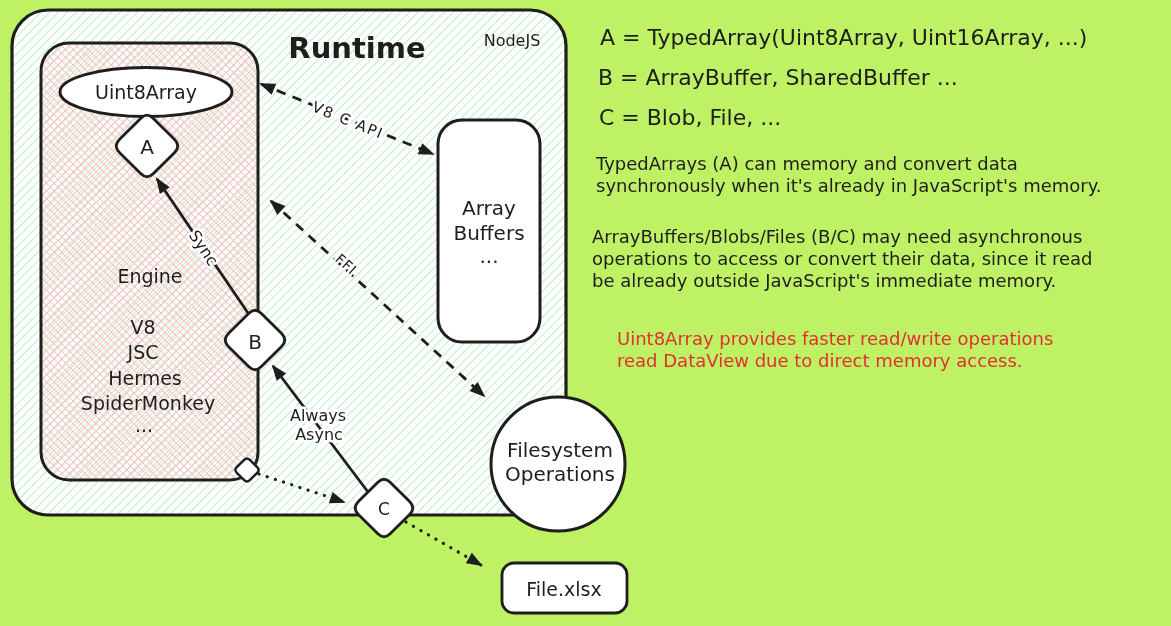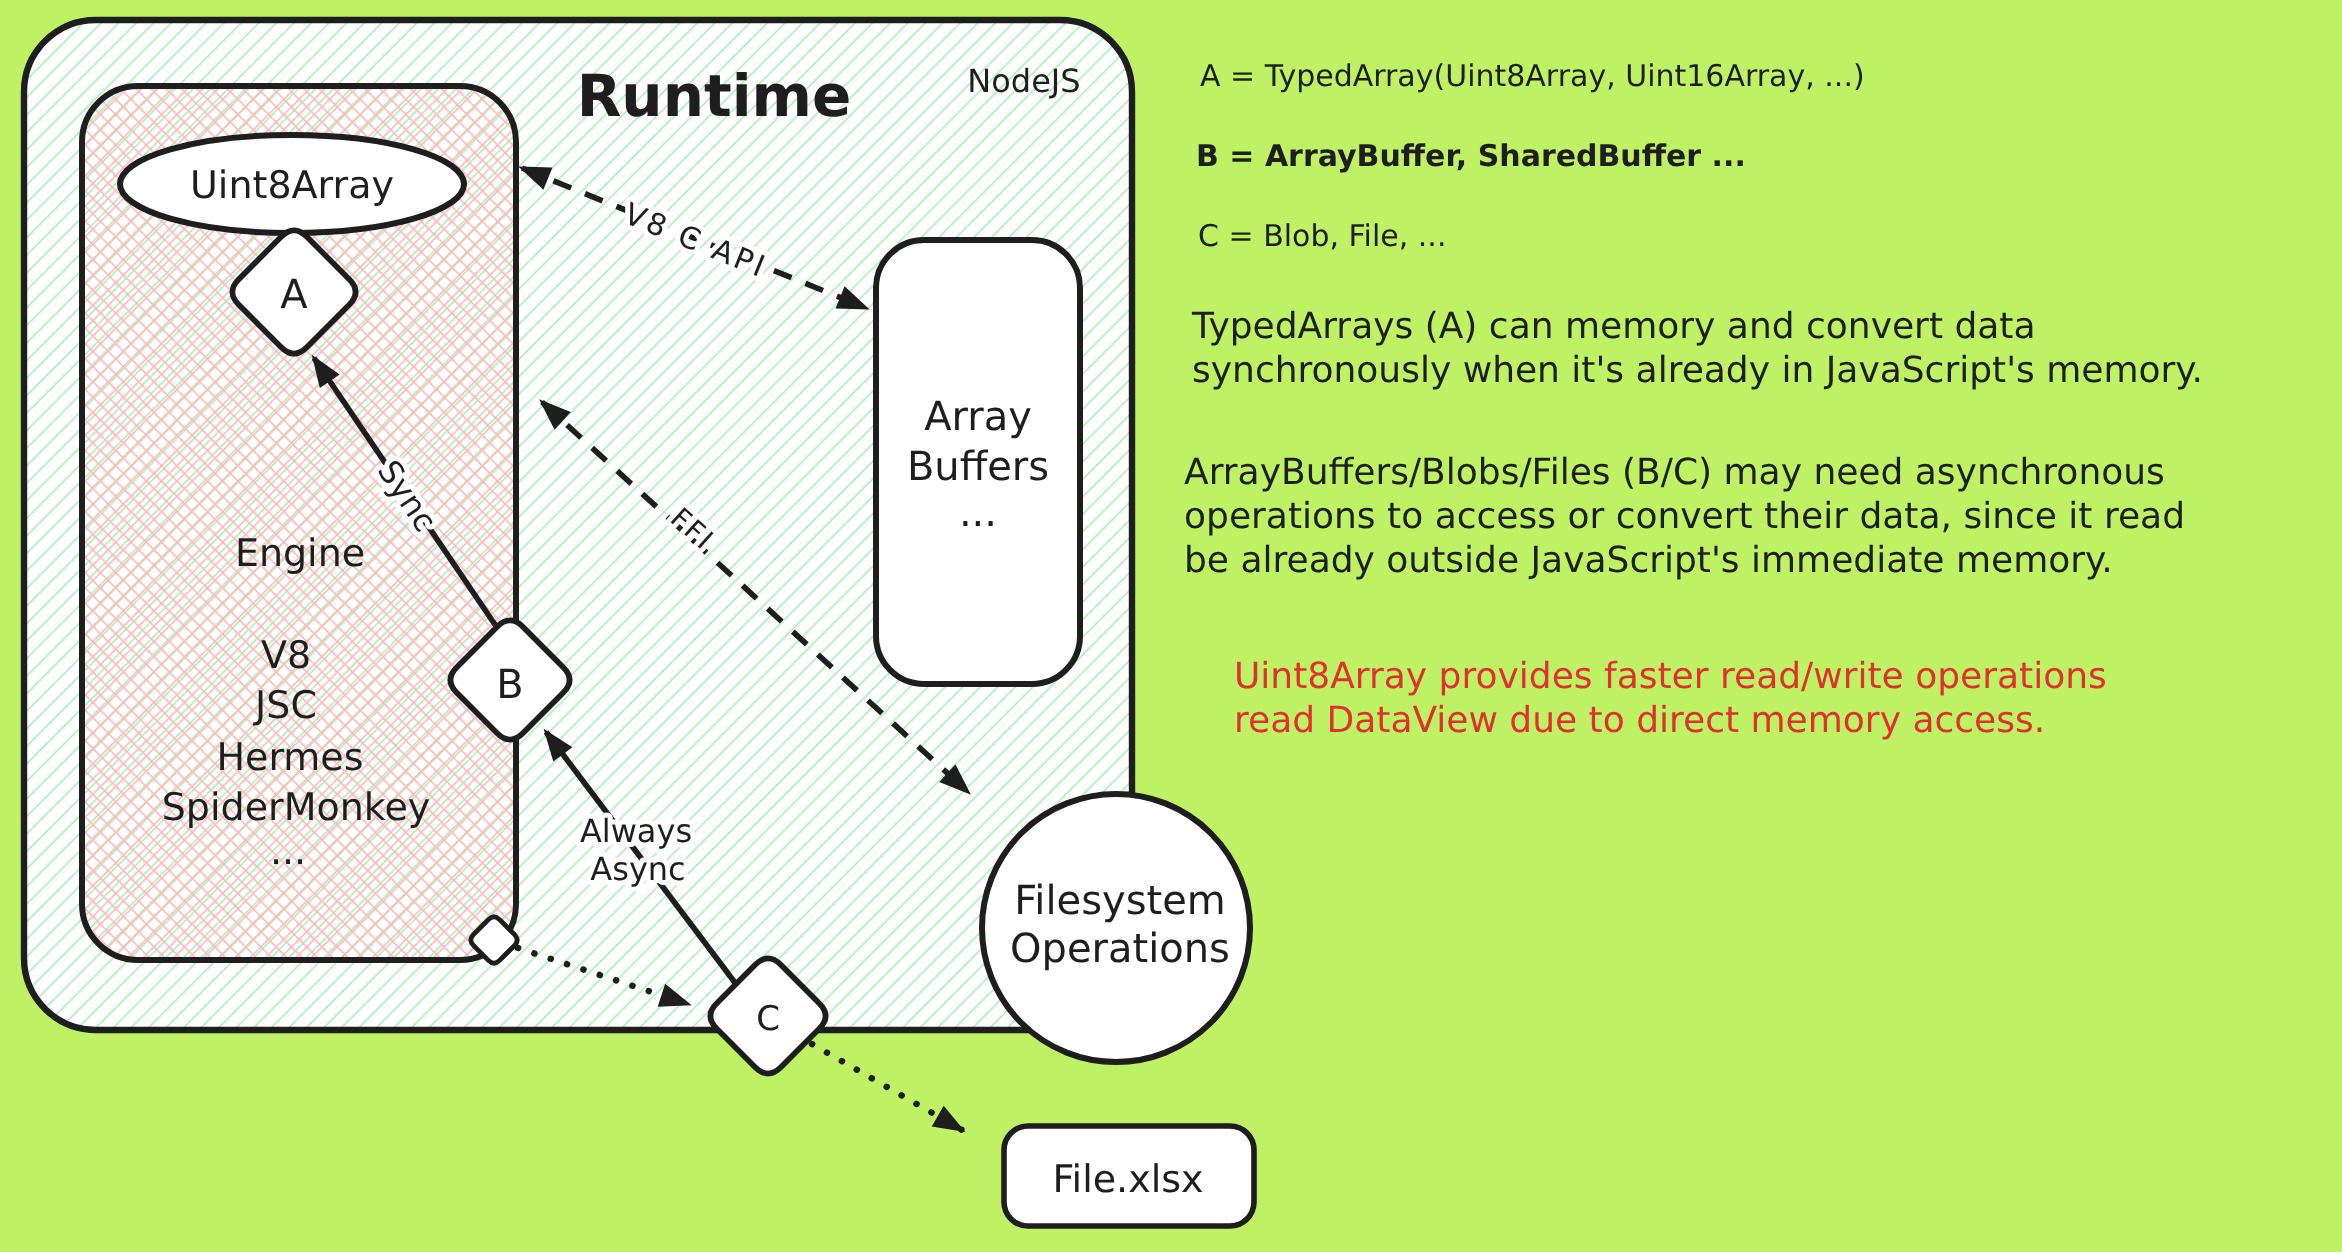--- a/index.html
+++ b/index.html
@@ -5,21 +5,21 @@
   html,body { margin:0; padding:0; background:#ffffff; }
   .canvas {
     position:relative; width:1171px; height:626px; background:#bef264;
     font-family:"DejaVu Sans", sans-serif; color:#1e1e1e; overflow:hidden;
   }
   svg text {
     font-family:"DejaVu Sans", sans-serif; fill:#1e1e1e;
   }
   .halo { paint-order:stroke; stroke:#ffffff; stroke-width:5px; stroke-linejoin:round; }
   .note { position:absolute; white-space:nowrap; color:#1e1e1e; }
-  .def-line { font-size:15px; line-height:22px; }
+  .def-line { font-size:22px; line-height:22px; }
   .para { font-size:18px; line-height:22px; }
   .para-red { color:#e03131; }
 </style>
 </head>
 <body>
 
 <div class="canvas">
 
   <svg width="1171" height="626" viewBox="0 0 1171 626">
     <defs>
@@ -85,21 +85,21 @@
     <text x="489" y="263" font-size="20" text-anchor="middle">...</text>
 
     <text x="560" y="457" font-size="20" text-anchor="middle">Filesystem</text>
     <text x="560" y="481" font-size="20" text-anchor="middle">Operations</text>
 
     <text x="564" y="596" font-size="19" text-anchor="middle">File.xlsx</text>
   </svg>
 
   
   <div class="note def-line" style="top:27px; left:600px;">A = TypedArray(Uint8Array, Uint16Array, ...)</div>
-  <div class="note def-line" style="top:67px; left:598px;font-weight:bold;">B = ArrayBuffer, SharedBuffer ...</div>
+  <div class="note def-line" style="top:67px; left:598px;">B = ArrayBuffer, SharedBuffer ...</div>
   <div class="note def-line" style="top:107px; left:599px;">C = Blob, File, ...</div>
 
   <div class="note para" style="top:153px; left:596px;">
     <div>TypedArrays (A) can memory and convert data</div>
     <div>synchronously when it's already in JavaScript's memory.</div>
   </div>
 
   <div class="note para" style="top:226px; left:592px;">
     <div>ArrayBuffers/Blobs/Files (B/C) may need asynchronous</div>
     <div>operations to access or convert their data, since it read</div>

